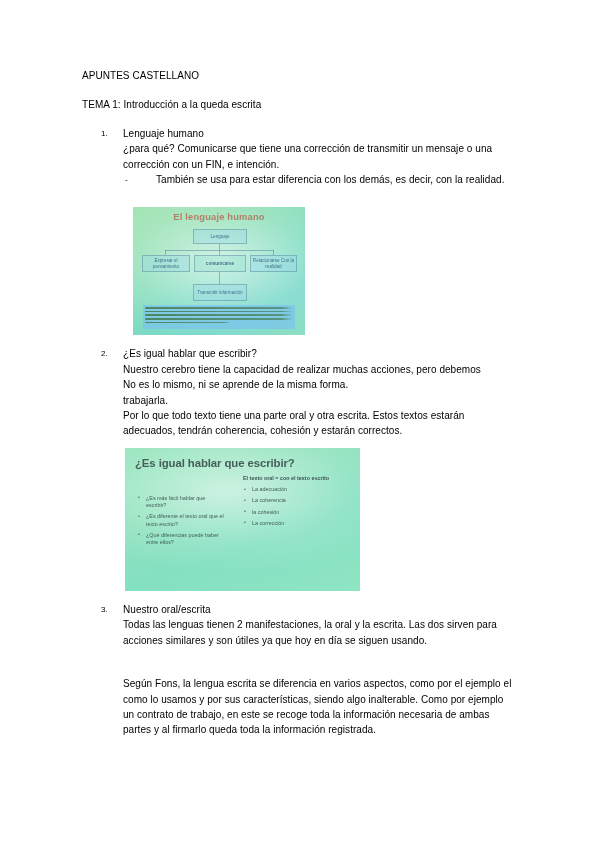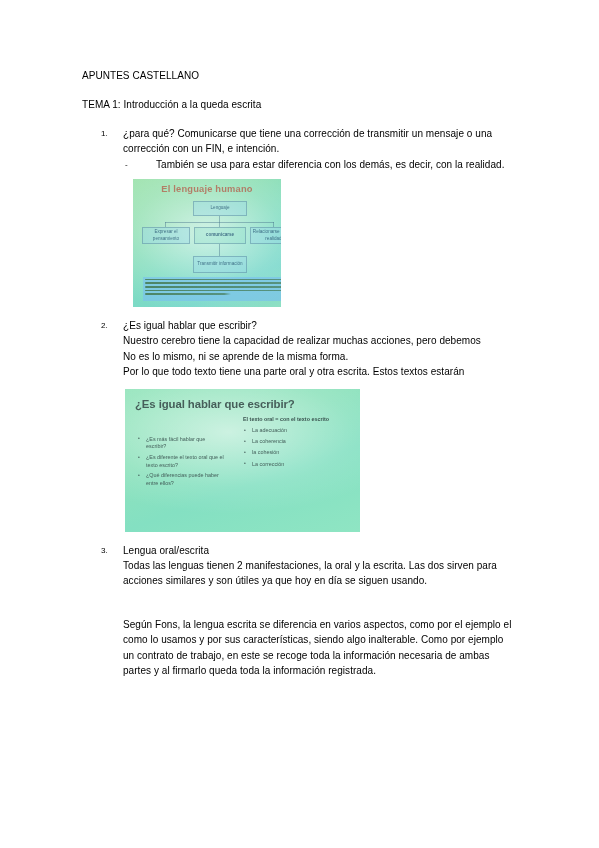--- a/index.html
+++ b/index.html
@@ -58,22 +58,22 @@
     left: 2px;
     top: 0;
     font-size: 8.1px;
     line-height: 15.4px;
   }
 
   
   .fig1-wrap {
     position: relative;
     margin-left: 51px;
-    margin-top: 7px;
-    width: 148px;
+    margin-top: 20px;
+    width: 172px;
     height: 128px;
   }
   .fig1 {
     position: absolute;
     inset: 0;
     background:
       radial-gradient(ellipse 120% 95% at 50% 42%, rgba(255,255,255,0.62) 0%, rgba(255,255,255,0.17) 42%, rgba(255,255,255,0) 68%),
       linear-gradient(155deg, #9fe3ae 0%, #8fdfb4 28%, #7fdcc2 55%, #79d8cb 78%, #8fe0c3 100%);
     overflow: hidden;
   }
@@ -218,20 +218,21 @@
     <p class="para">APUNTES CASTELLANO</p>
 
     <div class="gap-sm"></div>
 
     <p class="para">TEMA 1: Introducción a la queda escrita</p>
 
     <div class="gap-md"></div>
 
     <div class="numitem">
       <span class="marker">1.</span>
+      <p class="para">Lenguaje humano</p>
       <p class="para">¿para qué? Comunicarse que tiene una corrección de transmitir un mensaje o una</p>
       <p class="para">corrección con un FIN, e intención.</p>
       <div class="dashitem">
         <span class="dash">-</span>
         <p class="para">También se usa para estar diferencia con los demás, es decir, con la realidad.</p>
       </div>
     </div>
 
     <div class="fig1-wrap">
       <div class="fig1">
@@ -265,21 +266,23 @@
       </div>
     </div>
 
     <div class="gap-lg"></div>
 
     <div class="numitem">
       <span class="marker">2.</span>
       <p class="para">¿Es igual hablar que escribir?</p>
       <p class="para">Nuestro cerebro tiene la capacidad de realizar muchas acciones, pero debemos</p>
       <p class="para">No es lo mismo, ni se aprende de la misma forma.</p>
+      <p class="para">trabajarla.</p>
       <p class="para">Por lo que todo texto tiene una parte oral y otra escrita. Estos textos estarán</p>
+      <p class="para">adecuados, tendrán coherencia, cohesión y estarán correctos.</p>
     </div>
 
     <div class="fig2-wrap">
       <div class="fig2">
 
         <div class="fig2-title">¿Es igual hablar que escribir?</div>
 
         <div class="fig2-colL">
           <div class="fig2-li">¿Es más fácil hablar que escribir?</div>
           <div class="fig2-li">¿Es diferente el texto oral que el texto escrito?</div>
@@ -294,21 +297,21 @@
           <div class="fig2-li">La corrección</div>
         </div>
 
       </div>
     </div>
 
     <div class="gap-lg"></div>
 
     <div class="numitem">
       <span class="marker">3.</span>
-      <p class="para">Lengua oral/escrita</p>
+      <p class="para">Nuestro oral/escrita</p>
       <p class="para">Todas las lenguas tienen 2 manifestaciones, la oral y la escrita. Las dos sirven para
 acciones similares y son útiles ya que hoy en día se siguen usando.</p>
       <div class="gap-sm"></div>
       <div class="gap-sm"></div>
       <p class="para">Según Fons, la lengua escrita se diferencia en varios aspectos, como por el ejemplo el
 como lo usamos y por sus características, siendo algo inalterable. Como por ejemplo
 un contrato de trabajo, en este se recoge toda la información necesaria de ambas
 partes y al firmarlo queda toda la información registrada.</p>
     </div>
 

